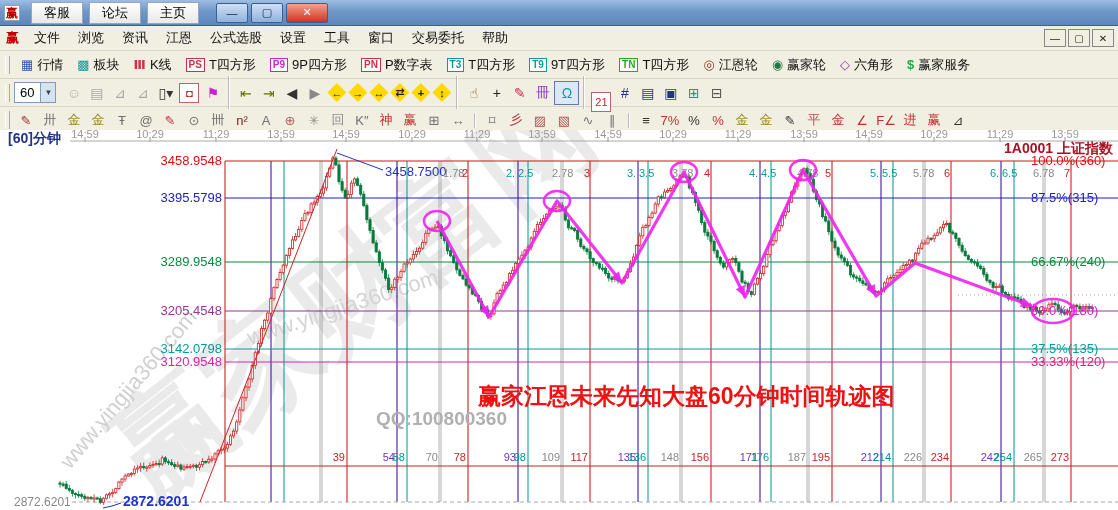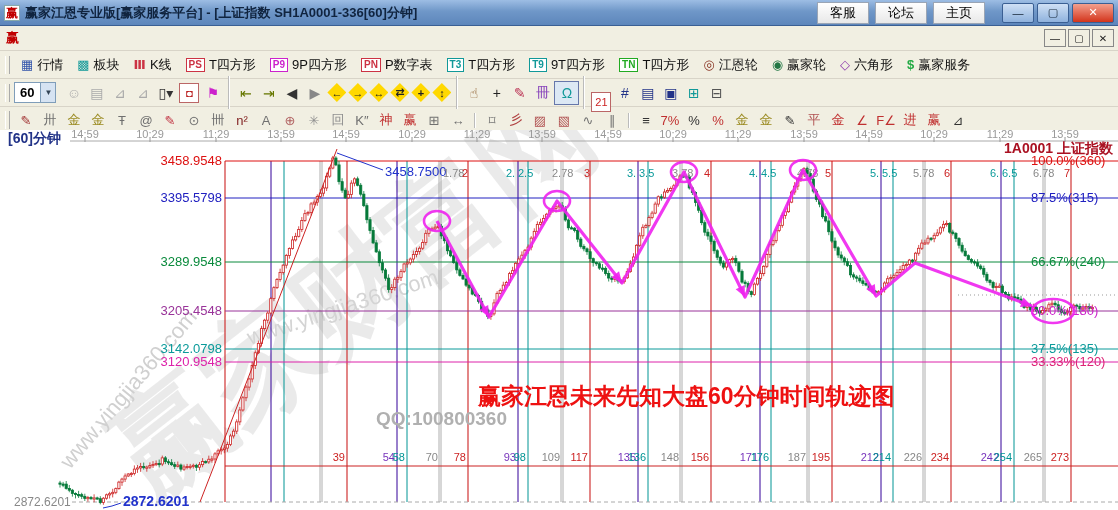--- a/index.html
+++ b/index.html
@@ -24,45 +24,56 @@
   #toolbar3{height:26px;border-bottom:1px solid #9aa;}
   .tbtn{display:inline-flex;align-items:center;gap:4px;padding:1px 7px;font-size:13px;color:#111;}
   .tbtn .ic{font-size:13px;font-weight:bold;}
   .bdg{font-size:10px;font-weight:bold;border:1px solid;padding:0 2px;line-height:12px;background:#fff;}
   .vsep{width:1px;align-self:stretch;margin:3px 4px;background:#bbb;border-right:1px solid #fff;}
   .grip{width:3px;height:18px;margin:0 4px 0 1px;border-left:1px solid #fff;border-right:1px solid #aaa;}
   .itool{display:inline-flex;align-items:center;justify-content:center;min-width:23px;height:22px;font-size:14px;}
   .itool.boxed{border:1px solid #b66;background:#fff;height:18px;min-width:18px;margin:0 2px;font-size:11px;}
   .itool.sel{border:1px solid #67a;background:#dce8f4;}
   .dis{color:#aaa !important;}
-  .combo{border:1px solid #7f9db9;background:#fff;height:19px;display:inline-flex;align-items:center;font-size:13px;font-weight:bold;padding-left:5px;margin-right:6px;}
+  .combo{border:1px solid #7f9db9;background:#fff;height:19px;display:inline-flex;align-items:center;font-size:13px;font-weight:normal;padding-left:5px;margin-right:6px;}
   .combo .arr{background:#d6e3f2;border-left:1px solid #7f9db9;height:100%;display:inline-flex;align-items:center;padding:0 3px;font-size:8px;margin-left:6px;color:#345;}
   .dmd{width:19px;height:19px;margin:0 1px;background:#ffd800;clip-path:polygon(50% 0,100% 50%,50% 100%,0 50%);display:inline-flex;align-items:center;justify-content:center;font-size:11px;font-weight:bold;color:#222;}
   .dtool{display:inline-flex;align-items:center;justify-content:center;width:24px;height:21px;font-size:13px;}
   
   #chart{position:absolute;left:0;top:130px;width:1118px;height:380px;background:#fff;}
   text{font-family:"Liberation Sans","DejaVu Sans",sans-serif;}
 </style>
 </head>
 <body>
 
 <div class="titlebar">
   <span class="tb-logo">赢</span>
-  <span class="tb-title">赢家江恩专业版[赢家服务平台] - [上证指数  SH1A0001-336[60]分钟]</span>
   <button class="tb-link">客服</button>
   <button class="tb-link">论坛</button>
   <button class="tb-link">主页</button>
   <span style="width:14px"></span>
   <span class="win-btn">—</span>
   <span class="win-btn">▢</span>
   <span class="win-btn close">✕</span>
 </div>
 
 <div class="menubar">
   <span class="doc-logo">赢</span>
+  <span id="menu-items" style="display:flex">
+      <span class="menu-item">文件</span>
+      <span class="menu-item">浏览</span>
+      <span class="menu-item">资讯</span>
+      <span class="menu-item">江恩</span>
+      <span class="menu-item">公式选股</span>
+      <span class="menu-item">设置</span>
+      <span class="menu-item">工具</span>
+      <span class="menu-item">窗口</span>
+      <span class="menu-item">交易委托</span>
+      <span class="menu-item">帮助</span>
+    </span>
   <span class="spring"></span>
   <span class="mdi-btn">—</span>
   <span class="mdi-btn">▢</span>
   <span class="mdi-btn">✕</span>
 </div>
 
 <div class="toolbar" id="toolbar1">
     <span class="grip"></span>
     <span class="tbtn">
       <span class="ic" style="color: rgb(51, 85, 170);">▦</span>

